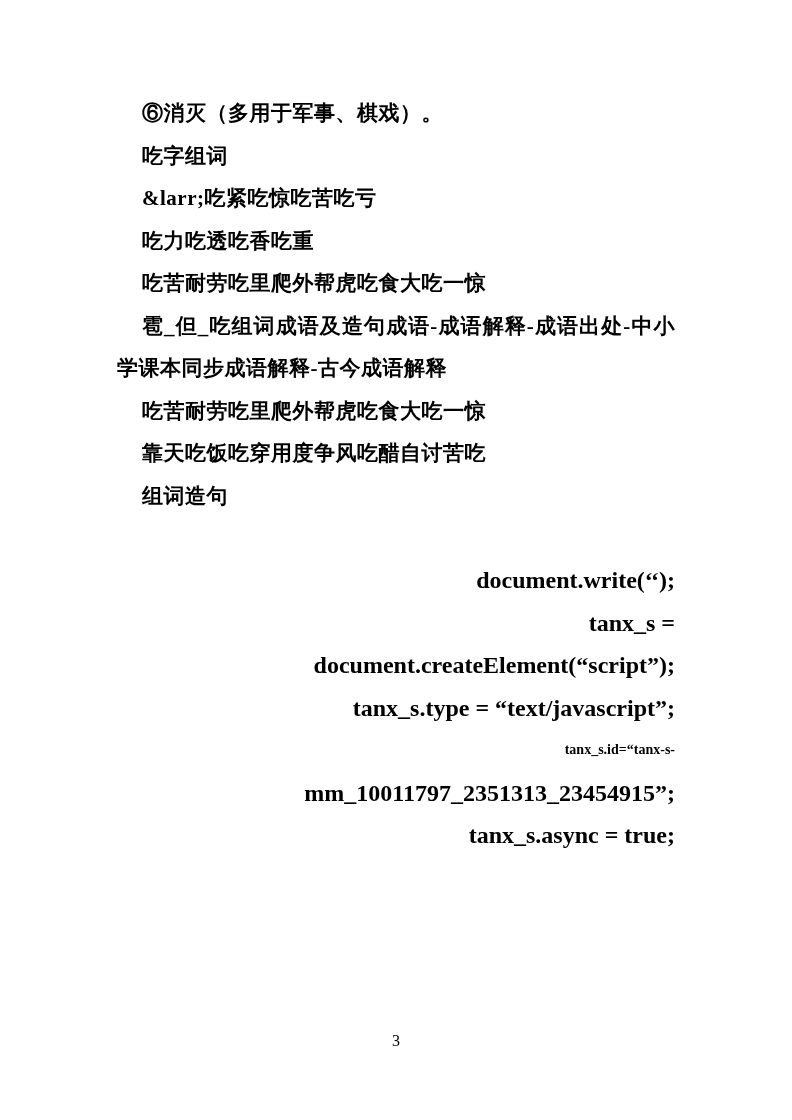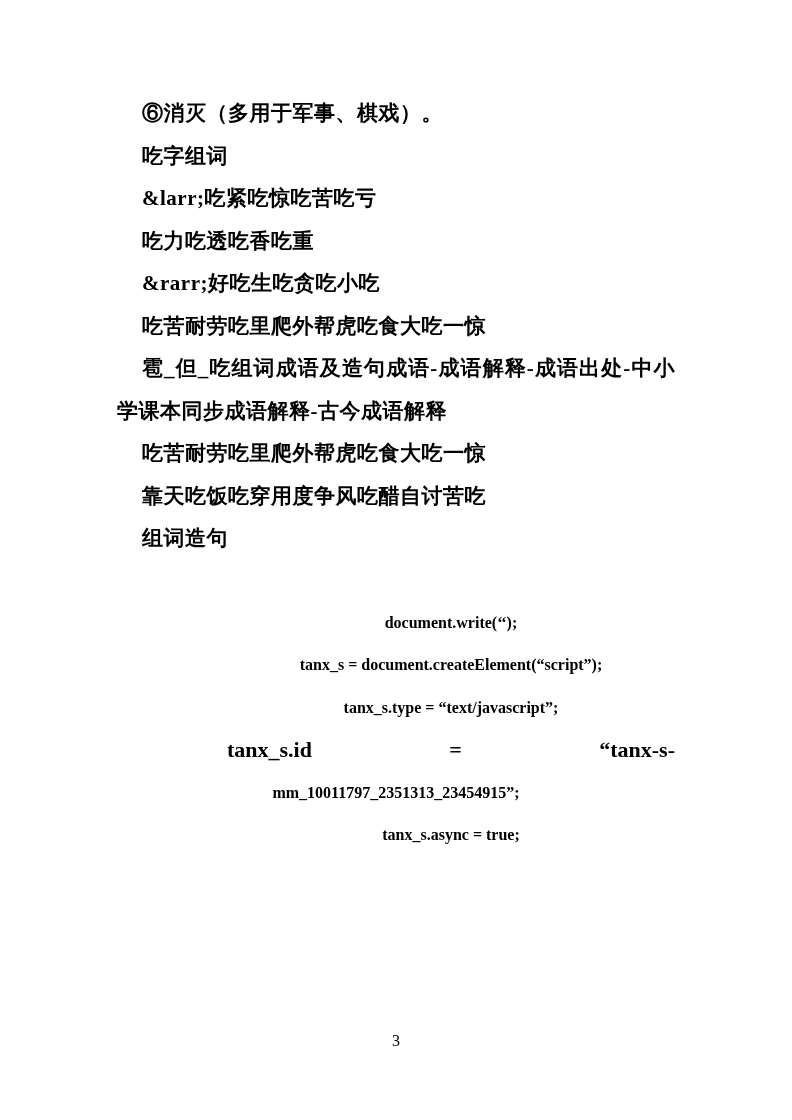--- a/index.html
+++ b/index.html
@@ -34,29 +34,29 @@
     margin: 0;
     text-indent: 25px;
     letter-spacing: 0.5px;
   }
   .code-block {
     margin-top: 42px;
   }
   p.code {
     margin: 0;
     padding-left: 110px;
-    text-align: center;
-    font-size: 16px;
+    text-align: right;
+    font-size: 24px;
     line-height: 42.5px;
   }
   .id-line {
     display: flex;
-    justify-content: space-between;
+    justify-content: flex-end;
     padding-left: 110px;
-    font-size: 22px;
+    font-size: 14px;
     line-height: 42.5px;
   }
   p.code.continuation {
     padding-left: 0;
   }
   .footer {
     position: absolute;
     left: 0;
     right: 0;
     top: 1031px;
@@ -70,21 +70,20 @@
 </head>
 <body>
 
 <div class="page">
   <div class="content">
 
     <p class="cn">⑥消灭（多用于军事、棋戏）。</p>
     <p class="cn">吃字组词</p>
     <p class="cn">&amp;larr;吃紧吃惊吃苦吃亏</p>
     <p class="cn">吃力吃透吃香吃重</p>
-    <p class="cn">&amp;rarr;好吃生吃贪吃小吃</p>
     <p class="cn">吃苦耐劳吃里爬外帮虎吃食大吃一惊</p>
     <p class="cn">雹_但_吃组词成语及造句成语-成语解释-成语出处-中小学课本同步成语解释-古今成语解释</p>
     <p class="cn">吃苦耐劳吃里爬外帮虎吃食大吃一惊</p>
     <p class="cn">靠天吃饭吃穿用度争风吃醋自讨苦吃</p>
     <p class="cn">组词造句</p>
 
     <div class="code-block">
       <p class="code">document.write(‘‘);</p>
       <p class="code">tanx_s = document.createElement(“script”);</p>
       <p class="code">tanx_s.type = “text/javascript”;</p>

